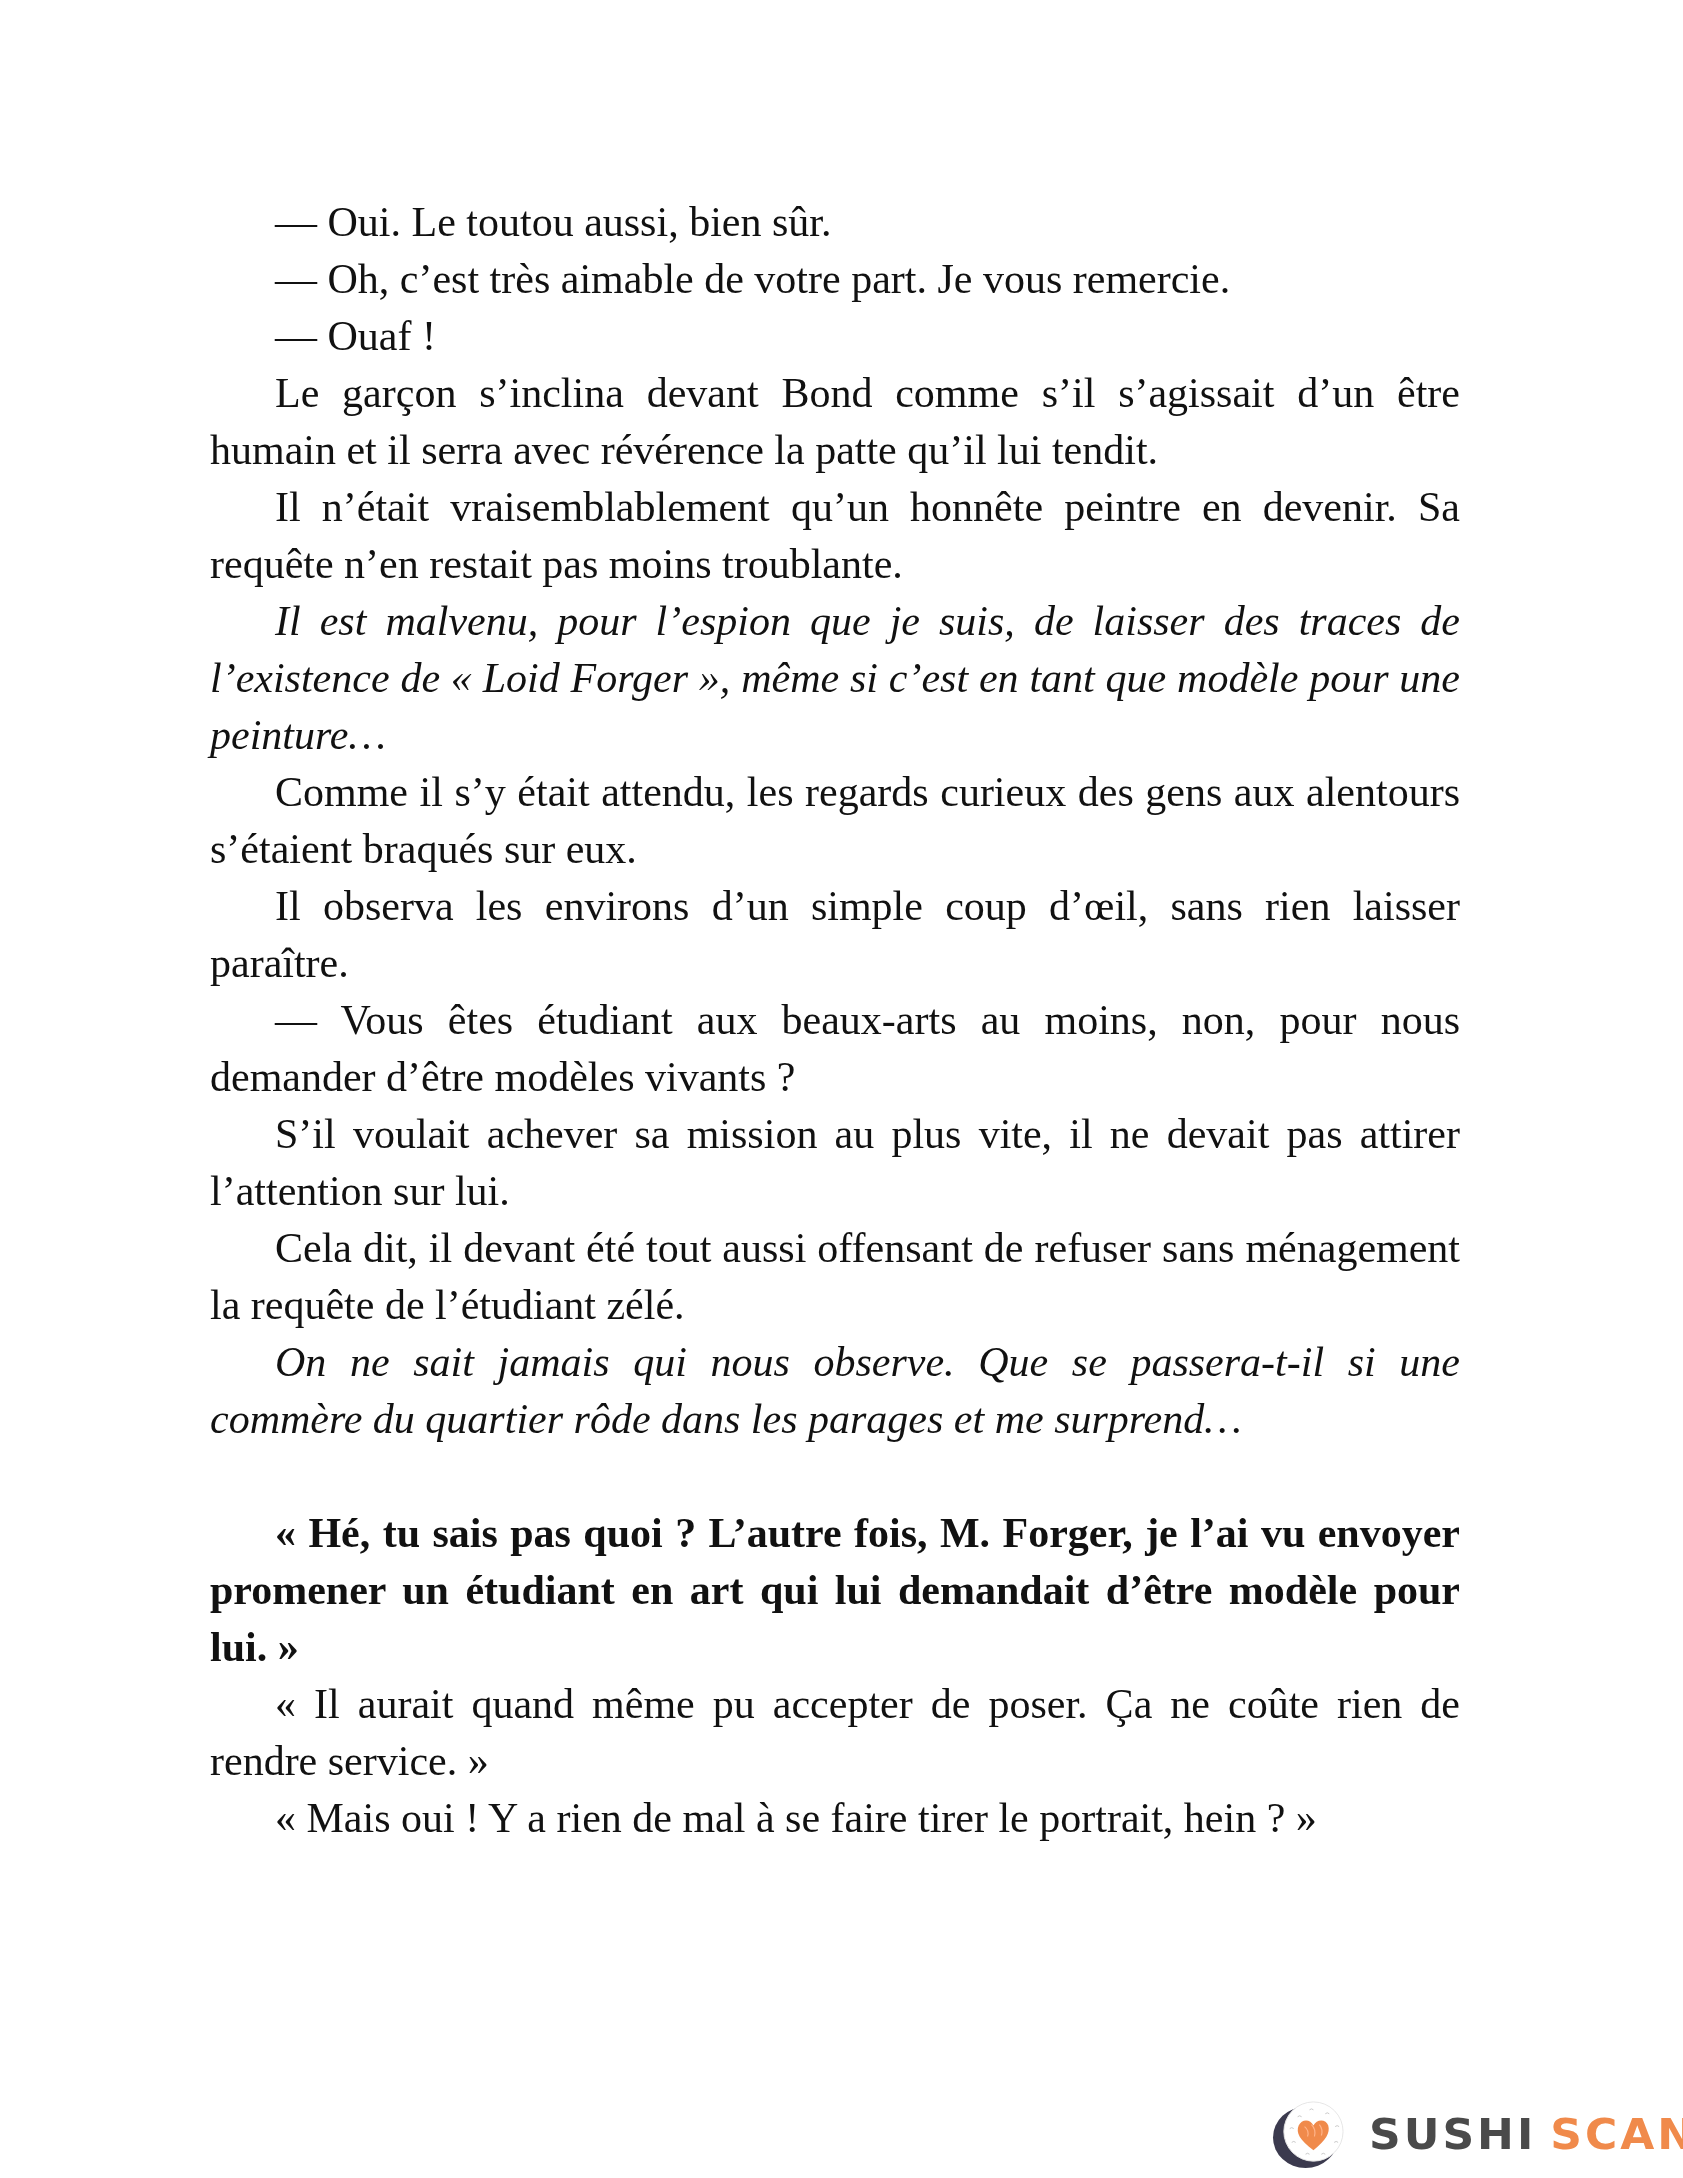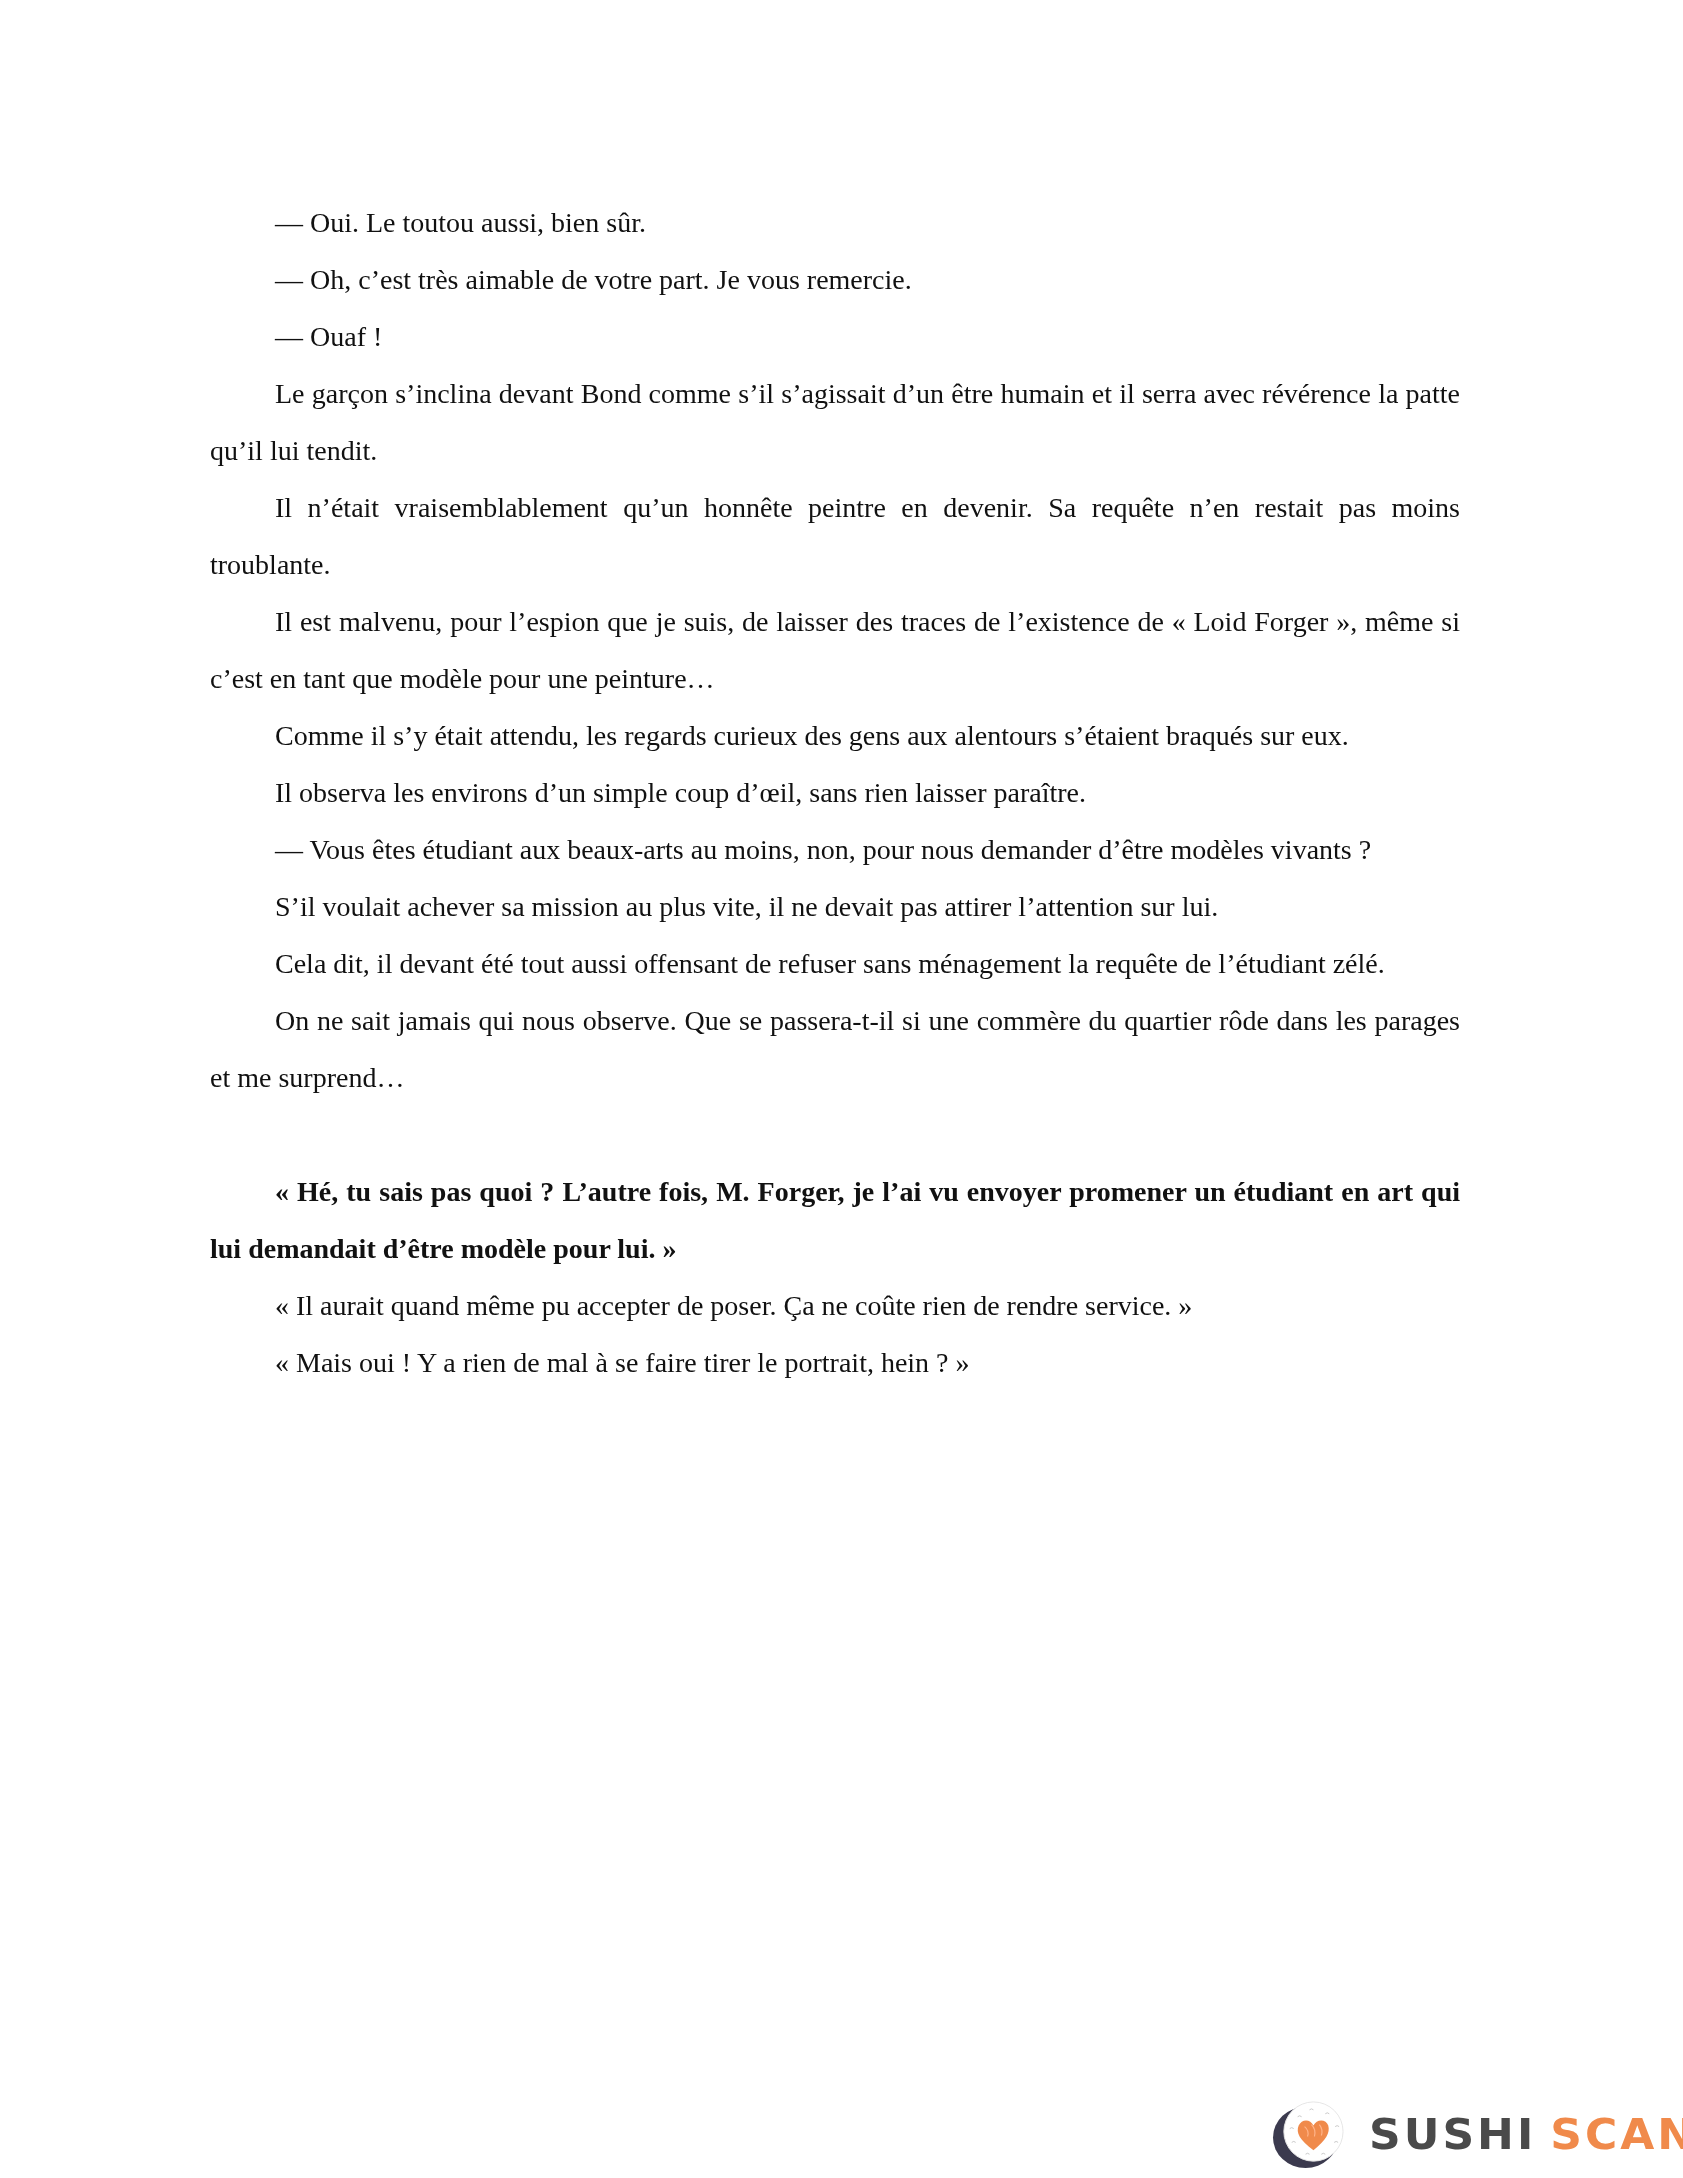--- a/index.html
+++ b/index.html
@@ -3,30 +3,30 @@
 <meta charset="utf-8">
 <style>
   html, body { margin: 0; padding: 0; background: #ffffff; }
   body { width: 1683px; height: 2178px; position: relative; overflow: hidden; }
   .page {
     position: absolute;
     left: 210px;
     top: 194px;
     width: 1250px;
     font-family: "Liberation Serif", serif;
-    font-size: 28px;
+    font-size: 42px;
     line-height: 57px;
     color: #111111;
   }
   .page p {
     margin: 0;
     text-indent: 65px;
     text-align: justify;
   }
-  .page p.it { }
+  .page p.it { font-style: italic; }
   .page p.gap { margin-top: 57px; font-weight: bold; }
   .logo {
     position: absolute;
     left: 1270px;
     top: 2097px;
     height: 75px;
     display: flex;
     align-items: center;
   }
   .logo svg { display: block; }

